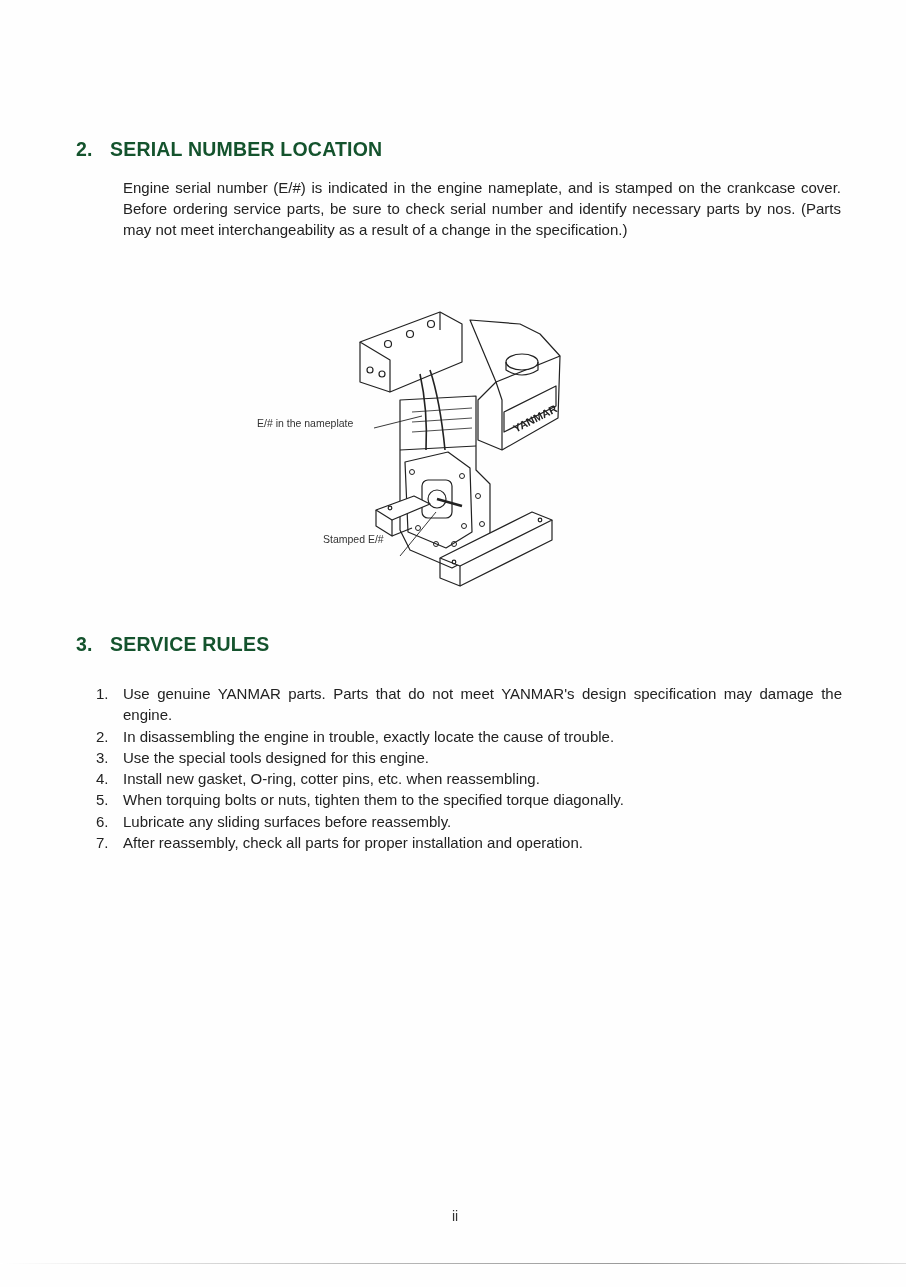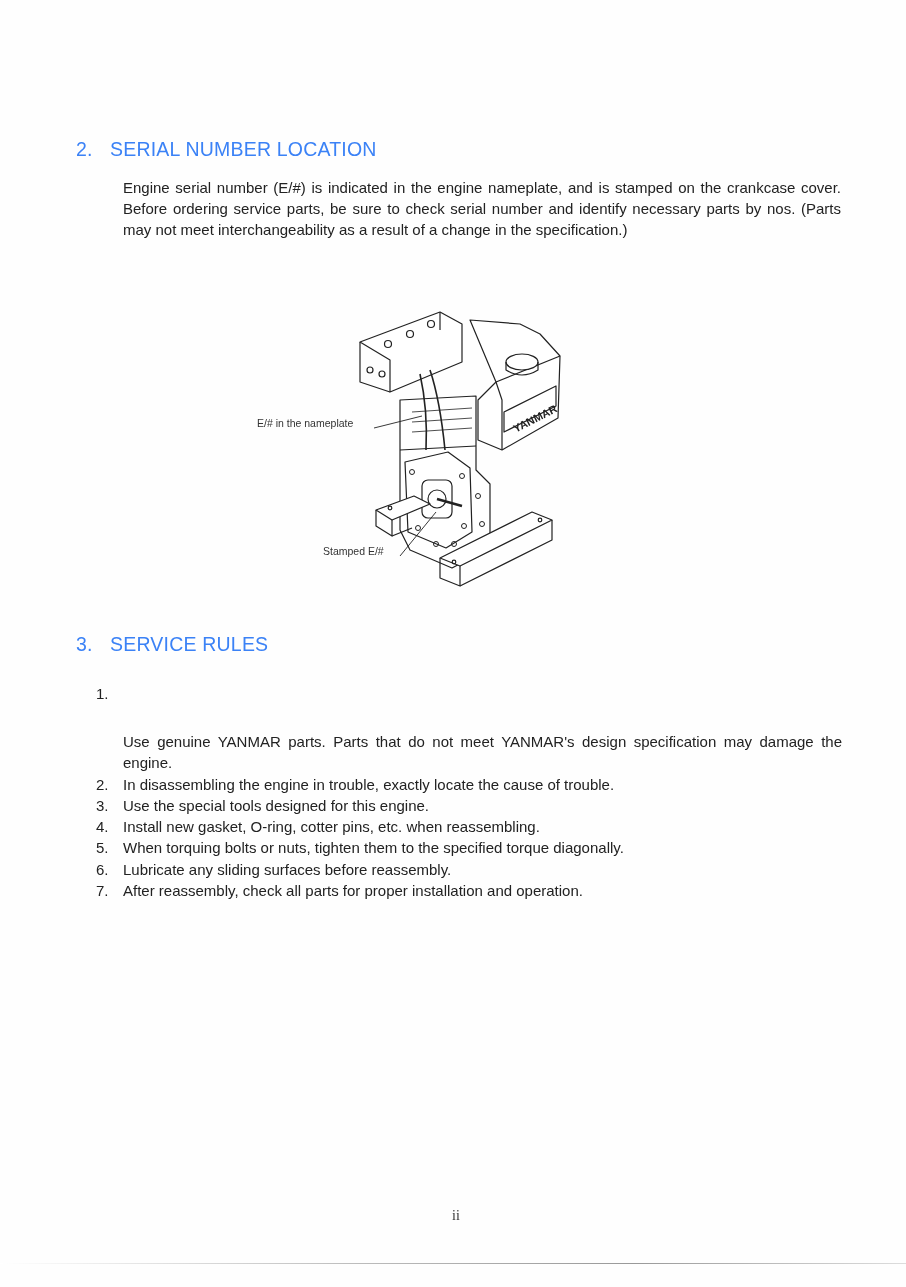--- a/index.html
+++ b/index.html
@@ -1,35 +1,35 @@
 <!DOCTYPE html>
 <html><head>
 <meta charset="utf-8">
 <style>
   html, body { margin: 0; padding: 0; }
   body {
     width: 906px; height: 1287px; background: #fefefe; position: relative; overflow: hidden;
     font-family: "Liberation Sans", sans-serif; color: #1e1e1e;
   }
   .h2 {
-    position: absolute; left: 76px; font-weight: normal; font-size: 19.5px; letter-spacing: 0.2px; color: #3b82f6;
+    position: absolute; left: 76px; font-weight: bold; font-size: 19.5px; letter-spacing: 0.2px; color: #14532d;
   }
   .h2 .num { display: inline-block; width: 34px; }
   .para {
     position: absolute; left: 123px; width: 718px; font-size: 15px; line-height: 21px; text-align: justify;
     color: #222;
   }
   .fig { position: absolute; left: 240px; top: 300px; width: 340px; height: 290px; }
   .callout { position: absolute; font-size: 10.5px; color: #333; }
   .rules { position: absolute; left: 96px; top: 683px; width: 750px; font-size: 15px; line-height: 21.3px; color: #222; }
   .rule { display: flex; }
   .rule .n { width: 27px; flex: 0 0 27px; }
   .rule .t { flex: 1; }
   .rule .t span { display: block; }
-  .pagenum { position: absolute; left: 452px; top: 1208px; font-size: 14px; color: #333; font-family: Liberation Serif, serif; }
+  .pagenum { position: absolute; left: 452px; top: 1208px; font-size: 14px; color: #333; }
   .footline { position: absolute; left: 0; top: 1263px; width: 906px; height: 1px; background: linear-gradient(90deg, #fff, #bbb 40%, #999 70%, #ddd); }
 </style>
 </head>
 <body>
 
 <div class="h2" style="top:138px;">
   <span class="num">2.</span><span>SERIAL NUMBER LOCATION</span>
 </div>
 
 <p class="para" style="top:177px; margin:0;">Engine serial number (E/#) is indicated in the engine nameplate, and is stamped on the crankcase cover.  Before ordering service parts, be sure to check serial number and identify necessary parts by nos. (Parts may not meet interchangeability as a result of a change in the specification.)</p>
@@ -87,32 +87,32 @@
     <path d="M200 258 L292 212 L312 220 L220 266 Z" fill="#fff"></path>
     <path d="M200 258 L200 278 L220 286 L220 266"></path>
     <path d="M220 286 L312 240 L312 220"></path>
     <circle cx="214" cy="262" r="1.8"></circle>
       <circle cx="300" cy="220" r="1.8"></circle>
 
     <path d="M134 128 L182 116" stroke-width="0.9"></path>
     <path d="M160 256 L196 212" stroke-width="0.9"></path>
   </svg>
   <div class="callout" style="left:17px; top:117px;">E/# in the nameplate</div>
-  <div class="callout" style="left:83px; top:245px;">Stamped E/#</div>
+  <div class="callout" style="left:83px; top:233px;">Stamped E/#</div>
 </div>
 
 <div class="h2" style="top:633px;">
   <span class="num">3.</span><span>SERVICE RULES</span>
 </div>
 
 <div class="rules">
   <div class="rule">
     <span class="n">1.</span>
     <span class="t">
-        <span style="text-align:justify; padding-right:4px;margin-top:48px;">Use genuine YANMAR parts.  Parts that do not meet YANMAR's design specification may damage the engine.</span>
+        <span style="text-align:justify; padding-right:4px;">Use genuine YANMAR parts.  Parts that do not meet YANMAR's design specification may damage the engine.</span>
       </span>
   </div>
   <div class="rule">
     <span class="n">2.</span>
     <span class="t">
         <span>In disassembling the engine in trouble, exactly locate the cause of trouble.</span>
       </span>
   </div>
   <div class="rule">
     <span class="n">3.</span>

